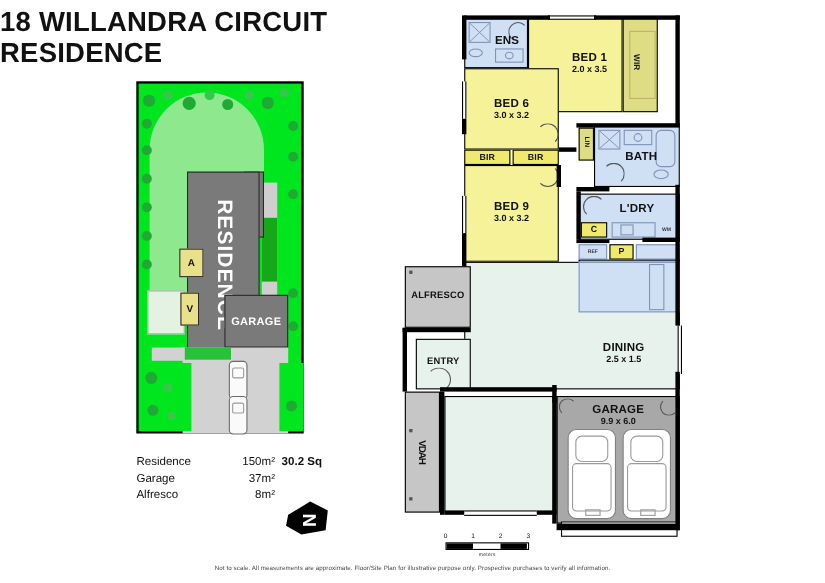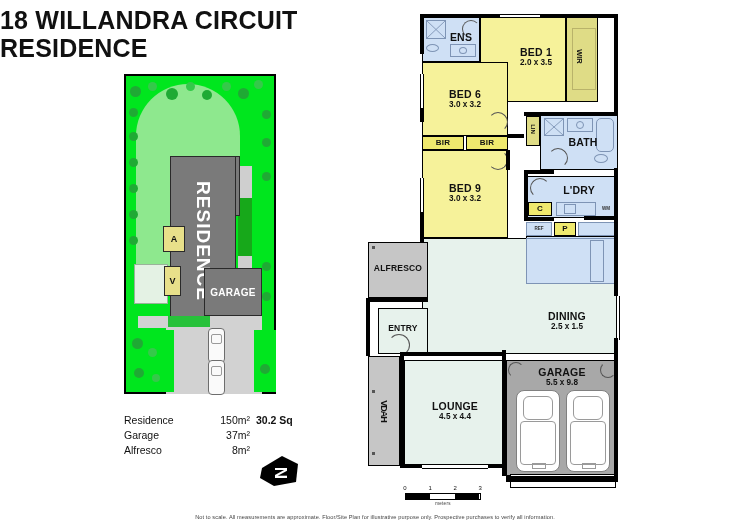--- a/index.html
+++ b/index.html
@@ -328,30 +328,26 @@
     <div class="nm" style="font-size:8.5px;">ENTRY</div>
   </div>
   <div class="door-arc" style="left:28px;top:326px;width:22px;height:22px;transform:rotate(180deg);"></div>
 
   <div class="rm c-grey bdr" style="left:8px;top:348px;width:32px;height:110px;"></div>
   <div class="vlbl" style="left:-2px;top:398px;width:52px;text-align:center;font-size:9px;letter-spacing:-1px;">VDAH</div>
   <div style="position:absolute;left:12px;top:382px;width:3px;height:3px;background:#555;"></div>
   <div style="position:absolute;left:12px;top:444px;width:3px;height:3px;background:#555;"></div>
 
   <div class="rm c-liv bdr" style="left:44px;top:352px;width:102px;height:106px;"></div>
-  <div class="lbl" style="left:52px;top:392px;width:86px;">
-    <div class="nm">LOUNGE</div>
-    <div class="dim">4.5 x 4.4</div>
-  </div>
   <div class="win" style="left:62px;top:456px;width:66px;height:5px;"></div>
 
   <div class="rm c-gar bdr" style="left:146px;top:352px;width:112px;height:116px;"></div>
   <div class="lbl" style="left:156px;top:358px;width:92px;">
     <div class="nm">GARAGE</div>
-    <div class="dim">5.5 x 9.8</div>
+    <div class="dim">9.9 x 6.0</div>
   </div>
   <div class="door-arc" style="left:148px;top:354px;width:16px;height:16px;transform:rotate(90deg);"></div>
   <div class="door-arc" style="left:240px;top:354px;width:16px;height:16px;transform:rotate(0deg);"></div>
 
   <div class="gcar" style="left:156px;top:382px;width:42px;height:80px;">
     <div style="position:absolute;left:6px;top:5px;right:6px;height:22px;border:1px solid #9a9a9a;border-radius:6px;"></div>
     <div style="position:absolute;left:3px;top:30px;right:3px;height:42px;border:1px solid #9a9a9a;border-radius:4px;"></div>
     <div style="position:absolute;left:15px;top:72px;width:12px;height:4px;border:1px solid #9a9a9a;"></div>
   </div>
 

